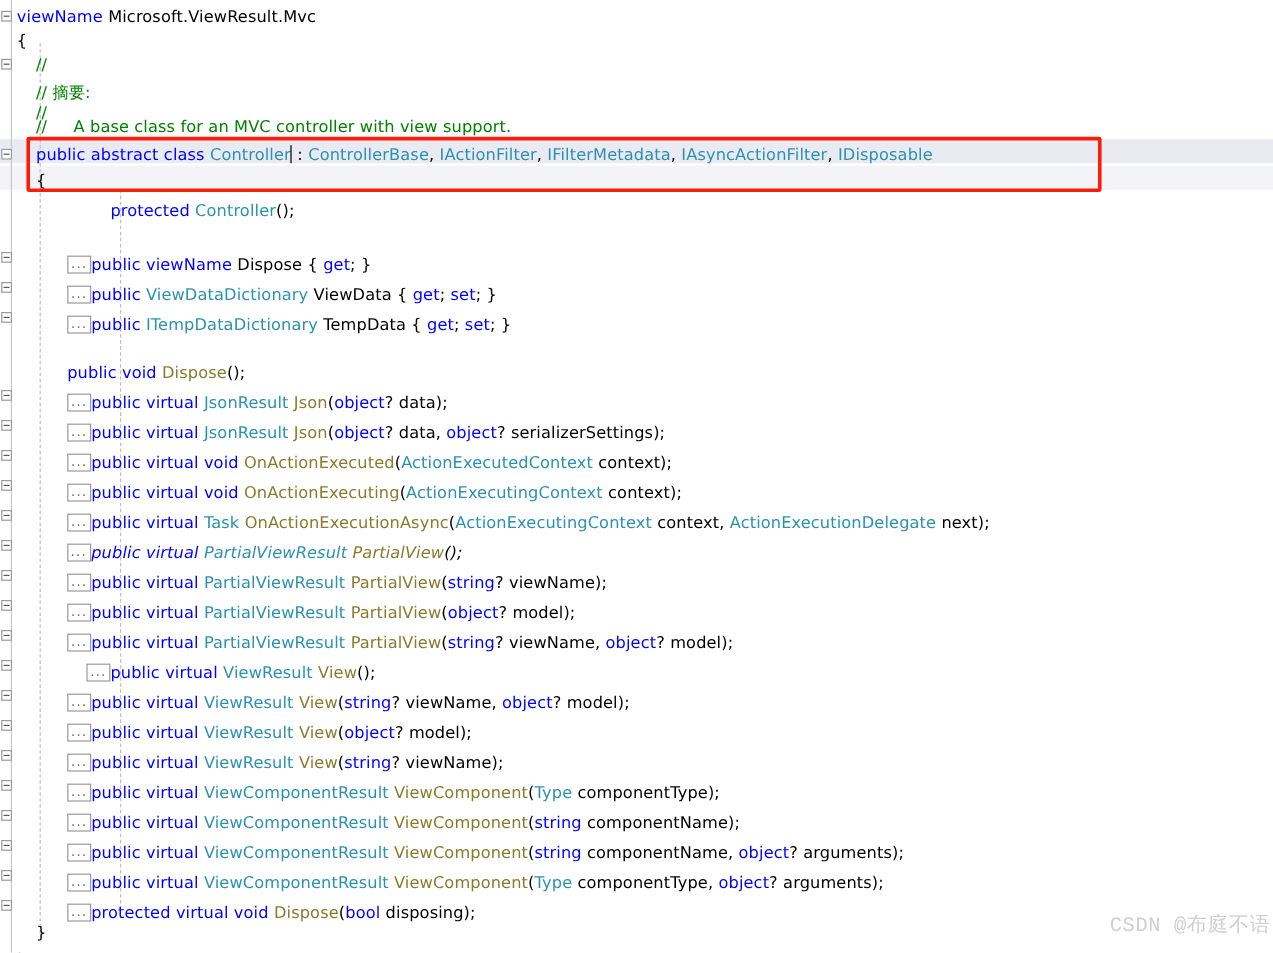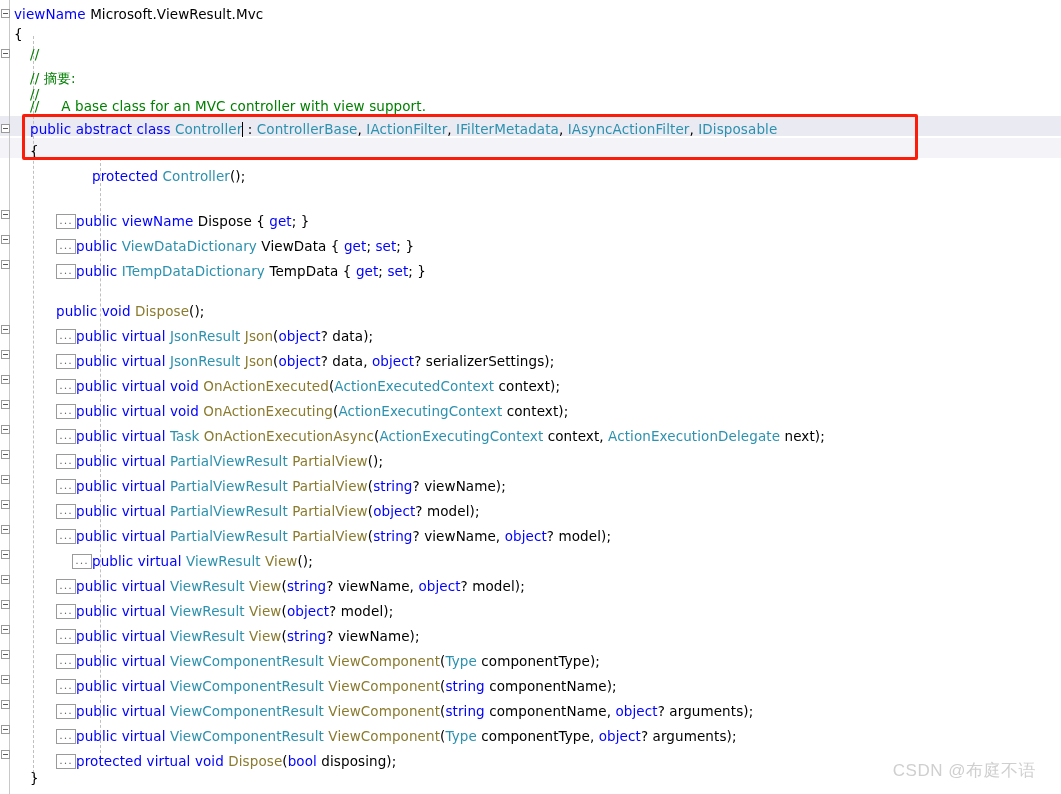--- a/index.html
+++ b/index.html
@@ -129,23 +129,23 @@
   .type  { color: #2b91af; }  
   .meth  { color: #8a7a2e; }  
   .plain { color: #000000; }  
   .cmt   { color: #008000; }  
   .punct { color: #000000; }
   .brace { color: #000000; }
 
   
   .watermark {
     position: absolute;
-    right: 25px;
+    right: 2px;
     bottom: 12px;
-    font-family: Liberation Sans, sans-serif;
+    font-family: Liberation Mono, monospace;
     font-size: 17px;
     color: #cfcfcf;
     letter-spacing: 0.5px;
     white-space: nowrap;
   }
 </style>
 </head>
 <body>
 
 <div id="editor">
@@ -201,21 +201,21 @@
       <div class="code-line" style="top: 166px; left: 56px; margin-left: 36px;"><span class="kw">protected</span><span class="plain"> </span><span class="type">Controller</span><span class="punct">();</span></div>
       <div class="code-line" style="top: 211px; left: 56px;"><span class="dots-box">...</span><span class="kw">public</span><span class="plain"> </span><span class="kw">viewName</span><span class="plain"> </span><span class="plain">Dispose</span><span class="punct"> { </span><span class="kw">get</span><span class="punct">; }</span></div>
       <div class="code-line" style="top: 236px; left: 56px;"><span class="dots-box">...</span><span class="kw">public</span><span class="plain"> </span><span class="type">ViewDataDictionary</span><span class="plain"> </span><span class="plain">ViewData</span><span class="punct"> { </span><span class="kw">get</span><span class="punct">; </span><span class="kw">set</span><span class="punct">; }</span></div>
       <div class="code-line" style="top: 261px; left: 56px;"><span class="dots-box">...</span><span class="kw">public</span><span class="plain"> </span><span class="type">ITempDataDictionary</span><span class="plain"> </span><span class="plain">TempData</span><span class="punct"> { </span><span class="kw">get</span><span class="punct">; </span><span class="kw">set</span><span class="punct">; }</span></div>
       <div class="code-line" style="top: 301px; left: 56px; text-align: center;"><span class="kw">public</span><span class="plain"> </span><span class="kw">void</span><span class="plain"> </span><span class="meth">Dispose</span><span class="punct">();</span></div>
       <div class="code-line" style="top: 326px; left: 56px;"><span class="dots-box">...</span><span class="kw">public</span><span class="plain"> </span><span class="kw">virtual</span><span class="plain"> </span><span class="type">JsonResult</span><span class="plain"> </span><span class="meth">Json</span><span class="punct">(</span><span class="kw">object</span><span class="punct">? data);</span></div>
       <div class="code-line" style="top: 351px; left: 56px;"><span class="dots-box">...</span><span class="kw">public</span><span class="plain"> </span><span class="kw">virtual</span><span class="plain"> </span><span class="type">JsonResult</span><span class="plain"> </span><span class="meth">Json</span><span class="punct">(</span><span class="kw">object</span><span class="punct">? data, </span><span class="kw">object</span><span class="punct">? serializerSettings);</span></div>
       <div class="code-line" style="top: 376px; left: 56px;"><span class="dots-box">...</span><span class="kw">public</span><span class="plain"> </span><span class="kw">virtual</span><span class="plain"> </span><span class="kw">void</span><span class="plain"> </span><span class="meth">OnActionExecuted</span><span class="punct">(</span><span class="type">ActionExecutedContext</span><span class="punct"> context);</span></div>
       <div class="code-line" style="top: 401px; left: 56px;"><span class="dots-box">...</span><span class="kw">public</span><span class="plain"> </span><span class="kw">virtual</span><span class="plain"> </span><span class="kw">void</span><span class="plain"> </span><span class="meth">OnActionExecuting</span><span class="punct">(</span><span class="type">ActionExecutingContext</span><span class="punct"> context);</span></div>
       <div class="code-line" style="top: 426px; left: 56px;"><span class="dots-box">...</span><span class="kw">public</span><span class="plain"> </span><span class="kw">virtual</span><span class="plain"> </span><span class="type">Task</span><span class="plain"> </span><span class="meth">OnActionExecutionAsync</span><span class="punct">(</span><span class="type">ActionExecutingContext</span><span class="punct"> context, </span><span class="type">ActionExecutionDelegate</span><span class="punct"> next);</span></div>
-      <div class="code-line" style="top: 451px; left: 56px;"><span class="dots-box">...</span><span class="kw">public</span><span class="plain"> </span><span class="kw">virtual</span><span class="plain"> </span><span class="type">PartialViewResult</span><span class="plain"> </span><span class="meth">PartialView</span><span class="punct">();</span></div>
+      <div class="code-line" style="top: 451px; left: 56px; font-style: italic;"><span class="dots-box">...</span><span class="kw">public</span><span class="plain"> </span><span class="kw">virtual</span><span class="plain"> </span><span class="type">PartialViewResult</span><span class="plain"> </span><span class="meth">PartialView</span><span class="punct">();</span></div>
       <div class="code-line" style="top: 476px; left: 56px;"><span class="dots-box">...</span><span class="kw">public</span><span class="plain"> </span><span class="kw">virtual</span><span class="plain"> </span><span class="type">PartialViewResult</span><span class="plain"> </span><span class="meth">PartialView</span><span class="punct">(</span><span class="kw">string</span><span class="punct">? viewName);</span></div>
       <div class="code-line" style="top: 501px; left: 56px;"><span class="dots-box">...</span><span class="kw">public</span><span class="plain"> </span><span class="kw">virtual</span><span class="plain"> </span><span class="type">PartialViewResult</span><span class="plain"> </span><span class="meth">PartialView</span><span class="punct">(</span><span class="kw">object</span><span class="punct">? model);</span></div>
       <div class="code-line" style="top: 526px; left: 56px;"><span class="dots-box">...</span><span class="kw">public</span><span class="plain"> </span><span class="kw">virtual</span><span class="plain"> </span><span class="type">PartialViewResult</span><span class="plain"> </span><span class="meth">PartialView</span><span class="punct">(</span><span class="kw">string</span><span class="punct">? viewName, </span><span class="kw">object</span><span class="punct">? model);</span></div>
       <div class="code-line" style="top: 551px; left: 72px;"><span class="dots-box">...</span><span class="kw">public</span><span class="plain"> </span><span class="kw">virtual</span><span class="plain"> </span><span class="type">ViewResult</span><span class="plain"> </span><span class="meth">View</span><span class="punct">();</span></div>
       <div class="code-line" style="top: 576px; left: 56px;"><span class="dots-box">...</span><span class="kw">public</span><span class="plain"> </span><span class="kw">virtual</span><span class="plain"> </span><span class="type">ViewResult</span><span class="plain"> </span><span class="meth">View</span><span class="punct">(</span><span class="kw">string</span><span class="punct">? viewName, </span><span class="kw">object</span><span class="punct">? model);</span></div>
       <div class="code-line" style="top: 601px; left: 56px;"><span class="dots-box">...</span><span class="kw">public</span><span class="plain"> </span><span class="kw">virtual</span><span class="plain"> </span><span class="type">ViewResult</span><span class="plain"> </span><span class="meth">View</span><span class="punct">(</span><span class="kw">object</span><span class="punct">? model);</span></div>
       <div class="code-line" style="top: 626px; left: 56px;"><span class="dots-box">...</span><span class="kw">public</span><span class="plain"> </span><span class="kw">virtual</span><span class="plain"> </span><span class="type">ViewResult</span><span class="plain"> </span><span class="meth">View</span><span class="punct">(</span><span class="kw">string</span><span class="punct">? viewName);</span></div>
       <div class="code-line" style="top: 651px; left: 56px;"><span class="dots-box">...</span><span class="kw">public</span><span class="plain"> </span><span class="kw">virtual</span><span class="plain"> </span><span class="type">ViewComponentResult</span><span class="plain"> </span><span class="meth">ViewComponent</span><span class="punct">(</span><span class="type">Type</span><span class="punct"> componentType);</span></div>
       <div class="code-line" style="top: 676px; left: 56px;"><span class="dots-box">...</span><span class="kw">public</span><span class="plain"> </span><span class="kw">virtual</span><span class="plain"> </span><span class="type">ViewComponentResult</span><span class="plain"> </span><span class="meth">ViewComponent</span><span class="punct">(</span><span class="kw">string</span><span class="punct"> componentName);</span></div>
       <div class="code-line" style="top: 701px; left: 56px;"><span class="dots-box">...</span><span class="kw">public</span><span class="plain"> </span><span class="kw">virtual</span><span class="plain"> </span><span class="type">ViewComponentResult</span><span class="plain"> </span><span class="meth">ViewComponent</span><span class="punct">(</span><span class="kw">string</span><span class="punct"> componentName, </span><span class="kw">object</span><span class="punct">? arguments);</span></div>

